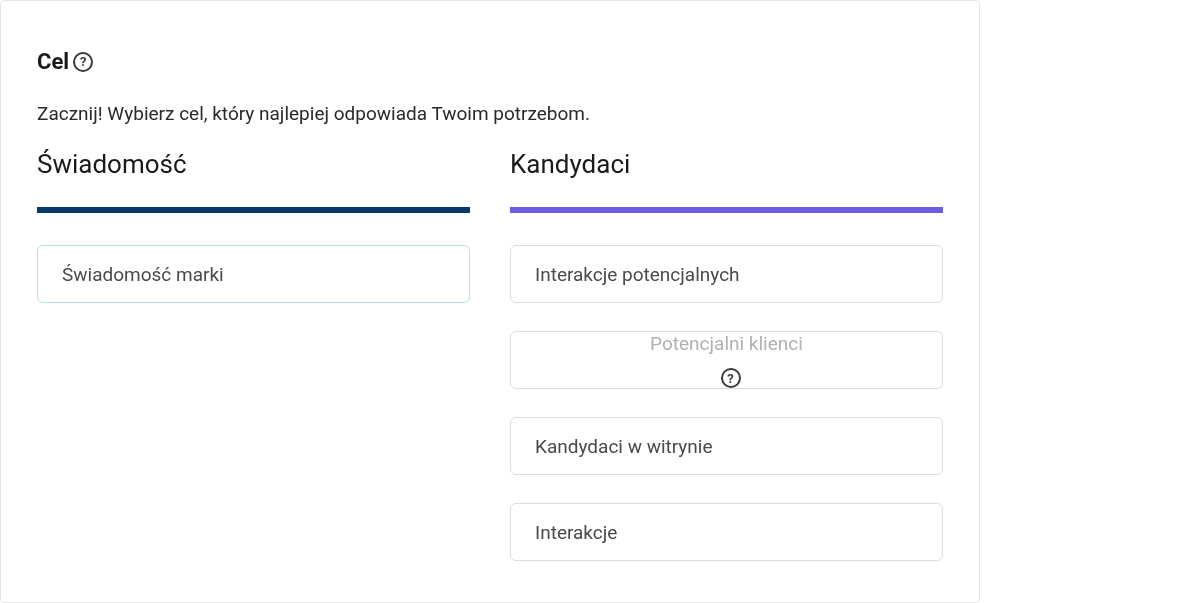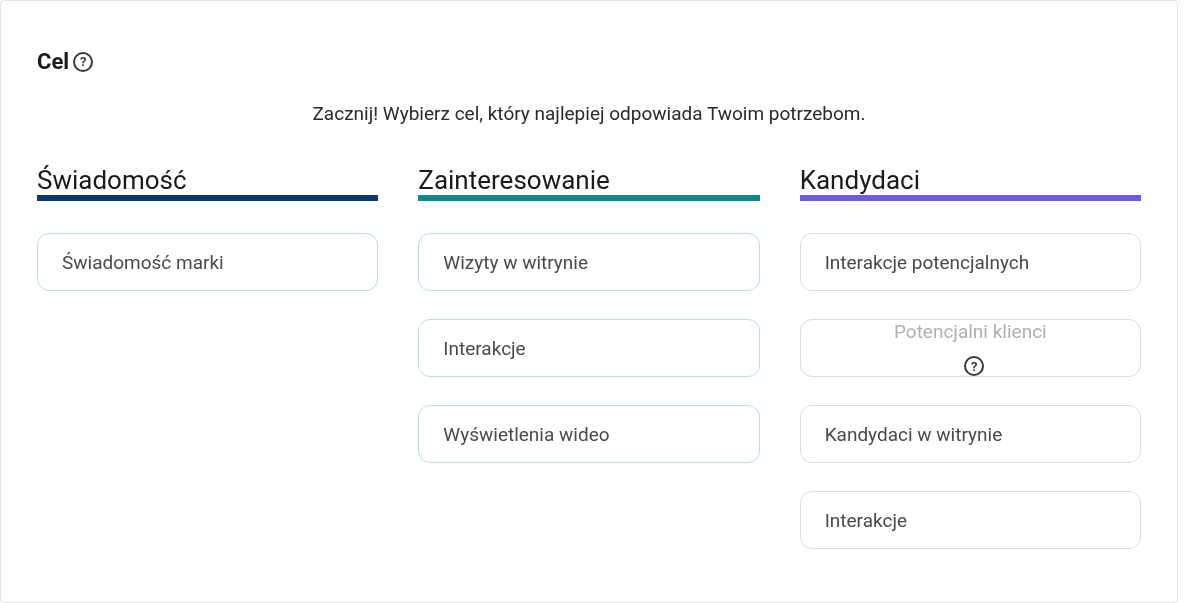--- a/index.html
+++ b/index.html
@@ -7,21 +7,21 @@
       margin: 0;
       padding: 0;
     }
     body {
       font-family: -apple-system, BlinkMacSystemFont, "Segoe UI", Roboto, Helvetica, Arial, sans-serif;
       background: #ffffff;
       color: #1a1a1a;
       padding: 0;
     }
     .container {
-      width: 1178px;
+      width: 980px;
       height: 603px;
       padding: 48px 36px 24px 36px;
       border: 1px solid #e5e5e5;
       border-radius: 4px;
       background: #fff;
     }
     .header-row {
       display: flex;
       align-items: center;
       gap: 4px;
@@ -42,53 +42,52 @@
       border-radius: 50%;
       font-size: 13px;
       font-weight: 700;
       color: #3a3a3a;
       line-height: 1;
       cursor: pointer;
     }
     .subtitle {
       font-size: 19px;
       color: #2a2a2a;
-      margin-bottom: 40px;
-      text-align: center;
+      margin-bottom: 24px;
     }
     .columns {
       display: flex;
       gap: 40px;
     }
     .col {
       flex: 1;
       min-width: 0;
     }
     .col-head {
       font-size: 26px;
       font-weight: 400;
       color: #1a1a1a;
-      margin-bottom: 0;
+      margin-bottom: 28px;
     }
     .col-bar {
       height: 6px;
       width: 100%;
       margin-bottom: 32px;
     }
     .bar-awareness { background: #0a3a6b; }
     .bar-interest { background: #0e8a8a; }
     .bar-conversion { background: #6b5ce0; }
     .option {
       display: flex;
       align-items: center;
       justify-content: space-between;
       width: 100%;
       height: 58px;
       padding: 0 24px;
-      border-radius: 12px;
+      border-radius: 6px;
       margin-bottom: 28px;
       font-size: 19px;
       color: #4a4a4a;
       background: #fff;
       cursor: pointer;
     }
     .opt-teal {
       border: 1px solid #b8e0e0;
     }
     .opt-gray {
@@ -123,33 +122,20 @@
   <div class="columns">
 
     <div class="col">
       <div class="col-head">Świadomość</div>
       <div class="col-bar bar-awareness"></div>
       <div class="option opt-teal">
         <span>Świadomość marki</span>
       </div>
     </div>
 
-    <div class="col">
-      <div class="col-head">Zainteresowanie</div>
-      <div class="col-bar bar-interest"></div>
-      <div class="option opt-teal">
-        <span>Wizyty w witrynie</span>
-      </div>
-      <div class="option opt-teal">
-        <span>Interakcje</span>
-      </div>
-      <div class="option opt-teal">
-        <span>Wyświetlenia wideo</span>
-      </div>
-    </div>
 
     <div class="col">
       <div class="col-head">Kandydaci</div>
       <div class="col-bar bar-conversion"></div>
       <div class="option opt-gray">
         <span>Interakcje potencjalnych</span>
       </div>
       <div class="option opt-disabled">
         <span>Potencjalni klienci</span>
         <span class="help-icon">?</span>

